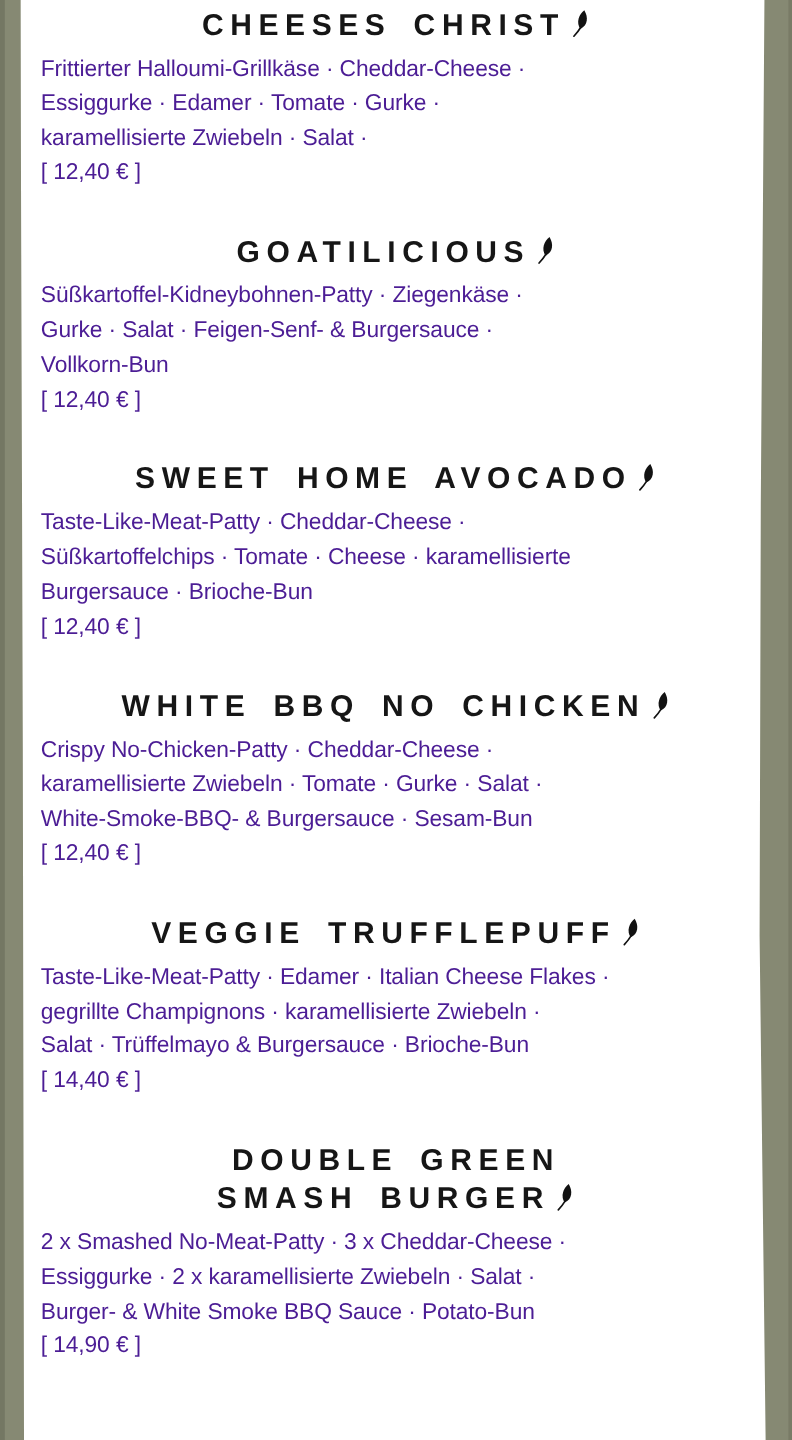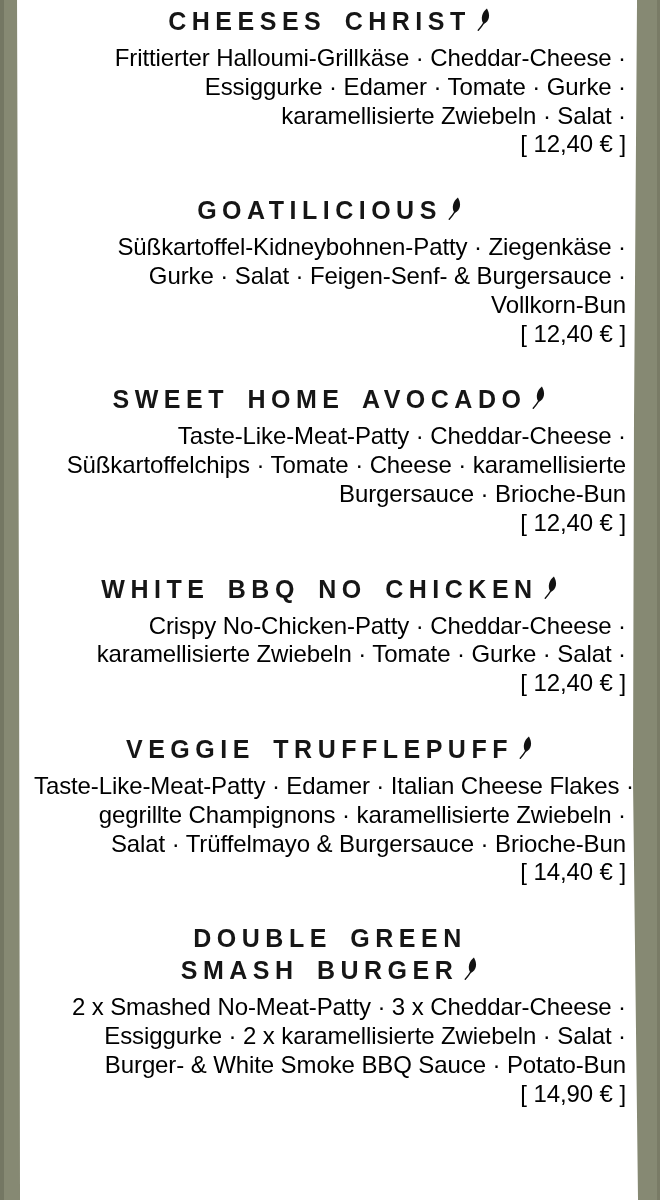--- a/index.html
+++ b/index.html
@@ -24,21 +24,21 @@
   .paper {
     position: absolute; inset: 0;
     background: #ffffff;
     
     clip-path: polygon(2.58% 0%, 96.52% 0%, 96.06% 35%, 95.91% 65%, 96.67% 100%, 3.03% 100%, 2.88% 52%, 2.58% 0%);
     z-index: 1;
   }
   .content {
     position: relative;
     padding: 5px 34px 0 34px;
-    text-align: right;
+    text-align: left;
     color: #1b1b1b;
   }
   .menu-item { margin: 0 0 35px 0; }
   .item-title {
     margin: 0 0 7px 0;
     font-size: 25px;
     font-weight: 700;
     line-height: 32px;
     letter-spacing: 5.5px;
     word-spacing: 6px;
@@ -50,24 +50,24 @@
     align-items: flex-start;
   }
   .title-text { white-space: nowrap; }
   .leaf {
     flex: 0 0 auto;
     margin-left: 6px;
     margin-top: 2px;
     transform: rotate(12deg);
   }
   .desc-line, .item-price {
-    font-size: 24px;
+    font-size: 19px;
     line-height: 28.8px;
     letter-spacing: -0.1px;
-    color: #000000;
+    color: #4c1d95;
     white-space: nowrap;
   }
 </style>
 </head>
 <body>
 
 <div class="paper">
   <div class="content">
     <div id="menu-items">
   <section class="menu-item">
@@ -130,20 +130,21 @@
               <span class="title-text">WHITE BBQ NO CHICKEN</span>
   <svg class="leaf" width="15" height="26" viewBox="0 0 18 30" aria-hidden="true">
     <path d="M9 1 C14.5 7 15.7 15 9 20 C3.3 15 4.5 6 9 1 Z" fill="#121212"></path>
     <path d="M9.2 18 C8 21.5 6.3 25 4.2 28.5" stroke="#121212" stroke-width="1.7" fill="none" stroke-linecap="round"></path>
   </svg>
 </div>
           </h2>
     <div class="item-desc">
             <div class="desc-line">Crispy No-Chicken-Patty · Cheddar-Cheese ·</div>
             <div class="desc-line">karamellisierte Zwiebeln · Tomate · Gurke · Salat ·</div>
+            <div class="desc-line">White-Smoke-BBQ- &amp; Burgersauce · Sesam-Bun</div>
           </div>
     <div class="item-price">[ 12,40 € ]</div>
   </section>
 
   <section class="menu-item">
     <h2 class="item-title">
             <div class="title-line">
               <span class="title-text">VEGGIE TRUFFLEPUFF</span>
   <svg class="leaf" width="15" height="26" viewBox="0 0 18 30" aria-hidden="true">
     <path d="M9 1 C14.5 7 15.7 15 9 20 C3.3 15 4.5 6 9 1 Z" fill="#121212"></path>

